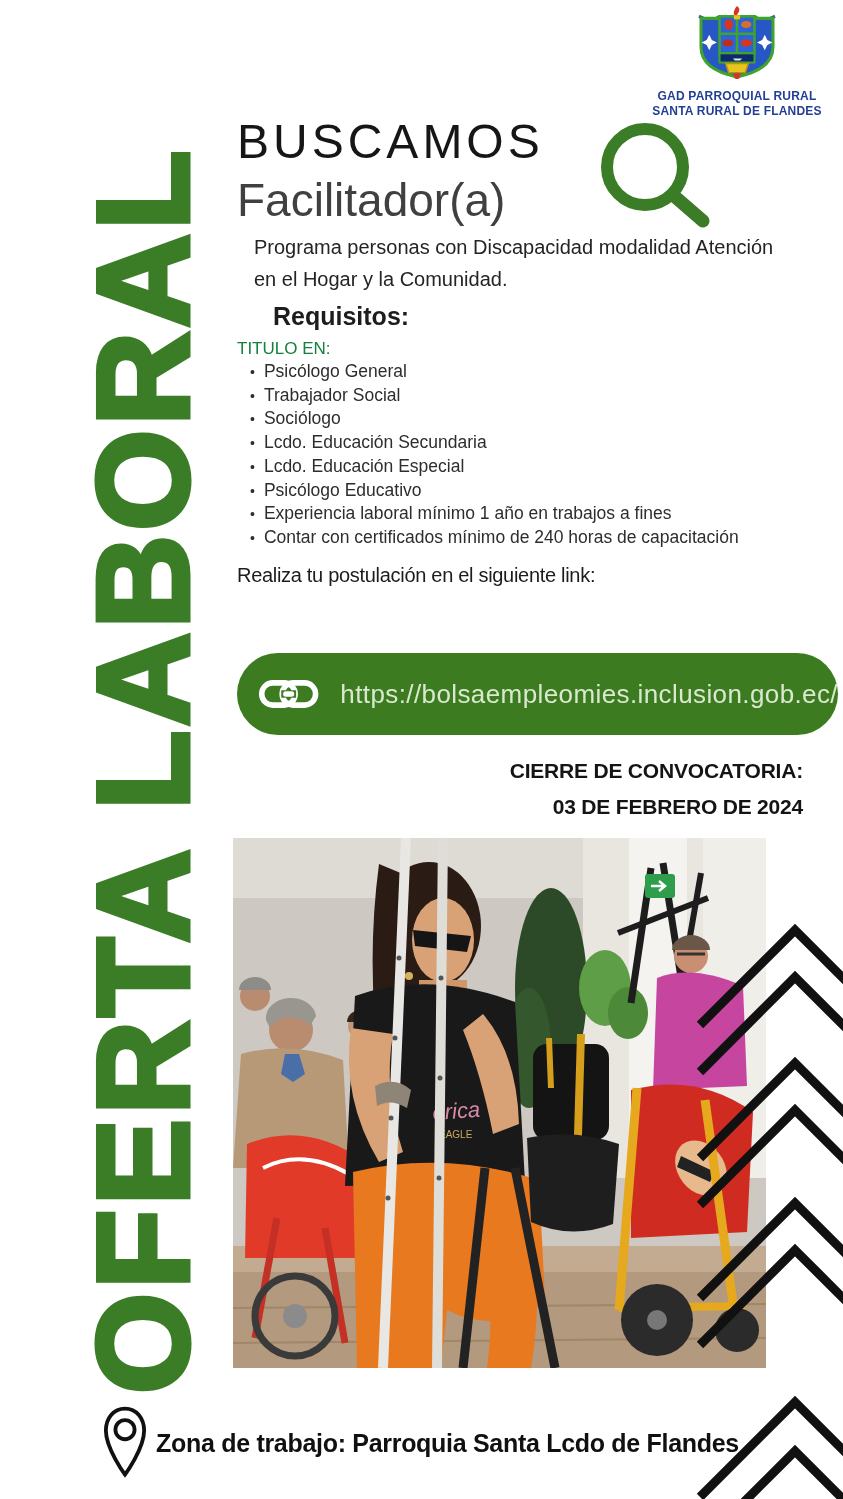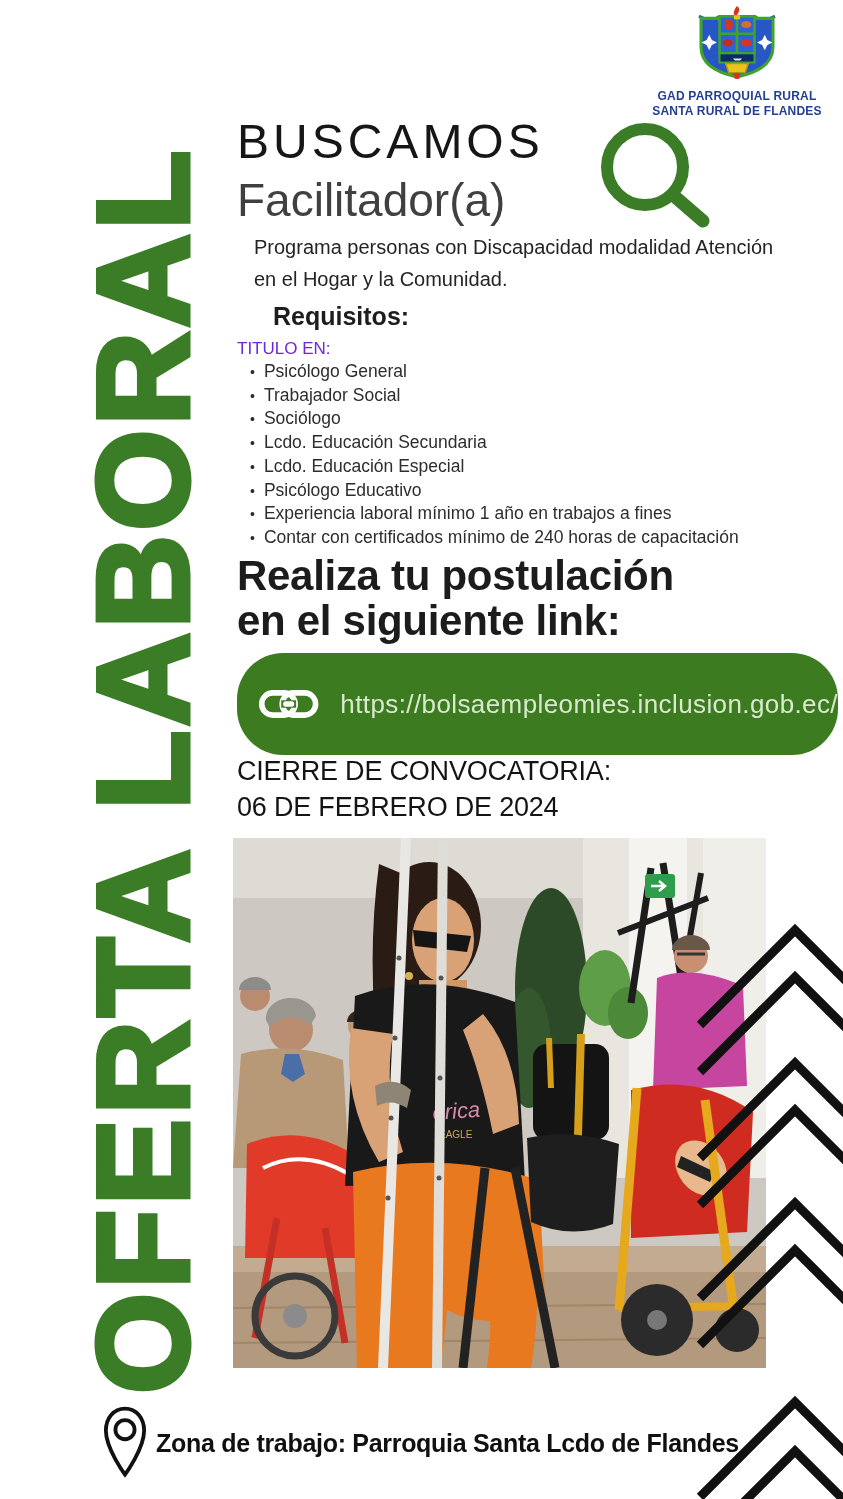--- a/index.html
+++ b/index.html
@@ -24,35 +24,35 @@
   
   .headline{position:absolute;left:237px;top:112px;width:420px;}
   .headline .t1{font-size:48px;line-height:60px;font-weight:normal;letter-spacing:4px;color:#161616;}
   .headline .t2{font-size:46px;line-height:56px;font-weight:400;color:#404040;}
   .search-icon{position:absolute;left:598px;top:120px;}
   
   .program{position:absolute;left:254px;top:231px;width:530px;
     font-size:20px;line-height:32px;color:#242424;font-weight:400;}
   
   .req-heading{position:absolute;left:237px;top:302px;font-size:25px;font-weight:bold;color:#1d1d1d;margin-left:36px;}
-  .req-intro{position:absolute;left:237px;top:339px;font-size:17px;color:#6d28d9;}
+  .req-intro{position:absolute;left:237px;top:339px;font-size:17px;color:#15803d;}
   .req-list{position:absolute;left:237px;top:360px;width:580px;margin:0;padding:0 0 0 30px;
     font-size:17.5px;line-height:22.7px;color:#2d2d2d;list-style:none;}
   .req-list li::before{content:"•";margin-right:9px;margin-left:-17px;font-size:14px;color:#2d2d2d;}
   
   .apply-prompt{position:absolute;left:237px;top:553px;width:440px;
-    font-size:42px;line-height:45px;font-weight:bold;color:#1c1c1c;letter-spacing:-0.3px;}
-  
-  .link-pill{position:absolute;left:237px;top:653px;width:601px;height:102px;
+    font-size:20px;line-height:45px;font-weight:normal;color:#1c1c1c;letter-spacing:-0.3px;}
+  
+  .link-pill{position:absolute;left:237px;top:653px;width:601px;height:82px;
     background:#3d7b20;border:none;border-radius:46px;cursor:pointer;
     display:flex;align-items:center;gap:21px;padding:0 0 0 21px;box-sizing:border-box;}
   .link-pill .url{font-size:26px;color:#d9e9cf;letter-spacing:.4px;font-family:"Liberation Sans",sans-serif;}
   
-  .deadline{position:absolute;left:237px;top:753px;width:566px;text-align:left;
-    font-size:27px;line-height:36px;font-weight:normal;color:#141414;letter-spacing:-0.2px;}
+  .deadline{position:absolute;left:237px;top:753px;width:566px;text-align:right;
+    font-size:21px;line-height:36px;font-weight:bold;color:#141414;letter-spacing:-0.2px;}
   
   .photo{position:absolute;left:233px;top:838px;width:533px;height:530px;overflow:hidden;background:#d8d4cf;}
   
   .chevrons{position:absolute;left:683px;top:895px;}
   
   .pin{position:absolute;left:103px;top:1404px;}
   .work-zone{position:absolute;left:156px;top:1429px;width:620px;
     font-size:25px;font-weight:bold;color:#101010;letter-spacing:-0.3px;}
 </style>
 </head>
@@ -122,21 +122,21 @@
       <rect x="4" y="9" width="36" height="24" rx="12" fill="none" stroke="#ffffff" stroke-width="6"></rect>
       <rect x="26" y="9" width="36" height="24" rx="12" fill="none" stroke="#ffffff" stroke-width="6"></rect>
       <rect x="25" y="17" width="16" height="8" fill="#3d7b20"></rect>
       <rect x="27" y="18" width="12" height="6" rx="3" fill="#ffffff"></rect>
     </svg>
     <span class="url">https://bolsaempleomies.inclusion.gob.ec/</span>
   </button>
 
   <div class="deadline">
     <div>CIERRE DE CONVOCATORIA:</div>
-    <div>06 DE FEBRERO DE 2024</div>
+    <div>03 DE FEBRERO DE 2024</div>
   </div>
 
   <div class="photo">
     <svg width="533" height="530" viewBox="0 0 533 530" role="img" aria-label="Personas con discapacidad reunidas en un salón: una mujer con muletas y pantalón naranja en primer plano, rodeada de personas en sillas de ruedas rojas y amarillas, con plantas y una señal verde al fondo.">
       <rect x="0" y="0" width="533" height="530" fill="#cdc8c2"></rect>
       <rect x="0" y="0" width="533" height="60" fill="#dedad4"></rect>
       <rect x="350" y="0" width="183" height="340" fill="#e9e6e0"></rect>
       <rect x="396" y="0" width="58" height="340" fill="#f4f3ef"></rect>
       <rect x="470" y="0" width="63" height="340" fill="#efeee9"></rect>
 

